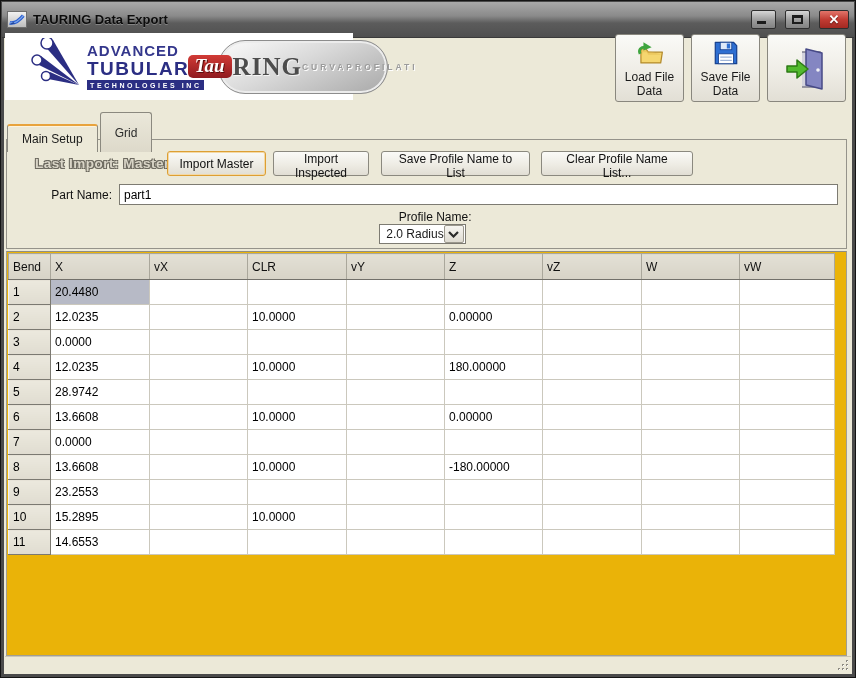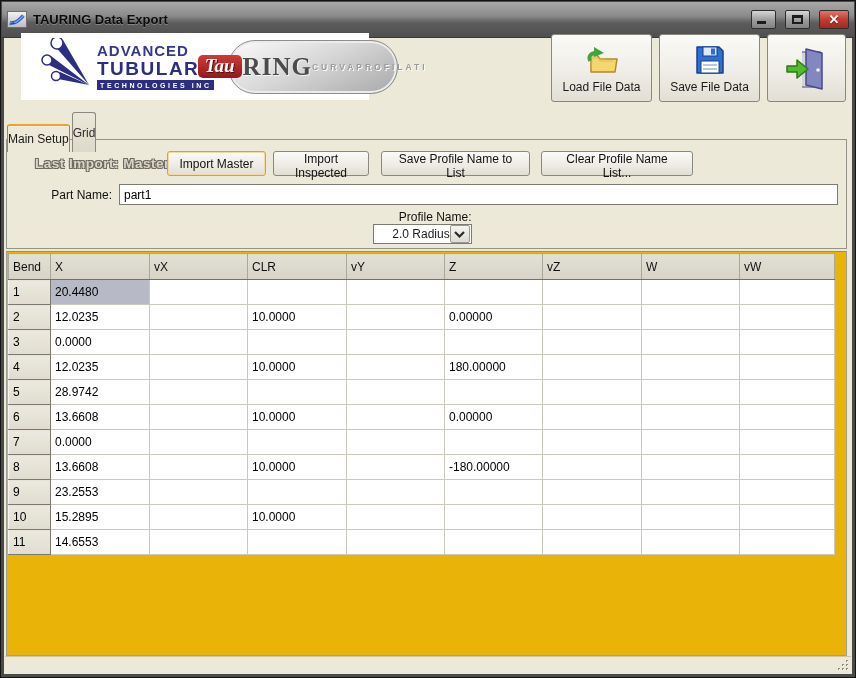--- a/index.html
+++ b/index.html
@@ -26,22 +26,22 @@
   .win-title { font-size:13px; font-weight:bold; color:#0c0c0c; text-shadow:0 1px 0 rgba(255,255,255,.25); flex:1; }
   .winbtn { width:25px; height:19px; border:1px solid #2e2e2e; border-radius:2px; margin-left:3px;
     background:linear-gradient(#d6d6d6,#9b9b9b 55%,#828282); position:relative; cursor:pointer; flex:0 0 auto; }
   .winbtn .min-glyph { position:absolute; left:5px; bottom:4px; width:9px; height:3px; background:#1c1c1c; }
   .winbtn .max-glyph { position:absolute; left:6px; top:4px; width:11px; height:9px; border:2px solid #1c1c1c; border-top-width:3px; }
   .winbtn.close { width:30px; background:linear-gradient(#e2756a,#c23c33 50%,#a32922);
     color:#fff; font-weight:bold; font-size:13px; text-align:center; line-height:17px; text-shadow:0 1px 1px #5f0f0a; }
 
   
   .logo-strip {
-    position:absolute; left:20px; top:32px; width:348px; height:67px;
-    background:#ffffff; display:flex; align-items:center; gap:14px; padding-left:18px;
+    position:absolute; left:4px; top:32px; width:348px; height:67px;
+    background:#ffffff; display:flex; align-items:center; gap:14px; padding-left:24px;
   }
   .adv-logo { display:flex; align-items:center; gap:2px; }
   .adv-text { display:flex; flex-direction:column; line-height:1; }
   .adv-line1 { color:#34378c; font-size:15px; font-weight:bold; letter-spacing:1px; }
   .adv-line2 { color:#2b2e83; font-size:19px; font-weight:bold; letter-spacing:1.5px; margin-top:1px; }
   .adv-line3 { background:#2b2e83; color:#ffffff; font-size:7px; font-weight:bold; letter-spacing:2.6px; padding:2px 2px 1px 3px; margin-top:2px; white-space:nowrap; }
   .tau-capsule {
     width:170px; height:54px; border-radius:27px;
     background:linear-gradient(155deg,#fcfcfc,#d9d9d9 45%,#a8a8a8);
     border:1px solid #8d8d8d; box-shadow:inset 0 0 0 2px #ececec;
@@ -62,27 +62,27 @@
   .tau-rule { width:118px; height:2px; background:#b01f24; margin:2px 0 1px 0; }
   .tau-sub { font-size:8.5px; font-weight:bold; letter-spacing:3px; color:#9b9b9b; text-shadow:1px 1px 0 #fff; }
 
   .toolbar { position:absolute; top:33px; right:9px; display:flex; gap:7px; }
   .tool-btn {
     height:68px; border:1px solid #89877e; border-radius:3px; cursor:pointer;
     background:linear-gradient(#fafaf7,#efede6 55%,#e2dfd5);
     display:flex; flex-direction:column; align-items:center; justify-content:center; gap:3px;
     font-size:12px; color:#1a1a1a; padding:4px 6px 3px 6px;
   }
-  .tool-btn.labeled { width:101px; }
+  .tool-btn.labeled { width:69px; }
   .tool-btn.exit { width:79px; }
 
   
   .tabs { position:absolute; left:6px; top:111px; display:flex; align-items:flex-end; z-index:3; }
   .tab {
-    display:flex; align-items:center; padding:0 0; cursor:pointer;
+    display:flex; align-items:center; padding:0 14px; cursor:pointer;
     border:1px solid #8b897f; border-bottom:none; border-radius:3px 3px 0 0; font-size:12px;
   }
   .tab.active {
     height:28px; background:#ece9d8; border-top:2px solid #e8a33d; z-index:4; position:relative;
     box-shadow:inset 0 1px 0 #fdf3dd;
   }
   .tab.inactive { height:40px; background:linear-gradient(#ebe8da,#ddd9ca); margin-left:2px; color:#2a2a2a; }
 
   .tab-panel {
     position:absolute; left:5px; right:8px; top:138px; height:110px;
@@ -107,21 +107,21 @@
 
   .form-row { position:absolute; left:0; right:8px; height:21px; display:flex; align-items:center; }
   .form-row.part { top:44px; }
   .form-row.profile { top:70px;flex-direction:column; }
   .form-label { width:112px; text-align:right; padding-right:7px; font-size:12px; color:#111; }
   .text-input {
     flex:1; height:21px; border:1px solid #7d7b72; background:#fff; font-size:12px;
     padding:0 4px; font-family:"Liberation Sans", sans-serif; color:#000;
   }
   .combo { flex:1; height:22px; border:1px solid #7d7b72; background:#fff; display:flex; align-items:center; position:relative; cursor:pointer; }
-  .combo-value { flex:1; padding-left:18px; font-size:12px; }
+  .combo-value { flex:1; padding-left:6px; font-size:12px; }
   .combo-btn {
     width:20px; height:18px; margin-right:1px; border:1px solid #9b988d; border-radius:2px;
     background:linear-gradient(#f6f5f1,#dedbd1); display:flex; align-items:center; justify-content:center;
   }
 
   
   .white-panel {
     position:absolute; left:5px; right:8px; top:250px; bottom:21px;
     background:#eab308; border:1px solid #a19e92; border-top-color:#8f8d82;
   }

